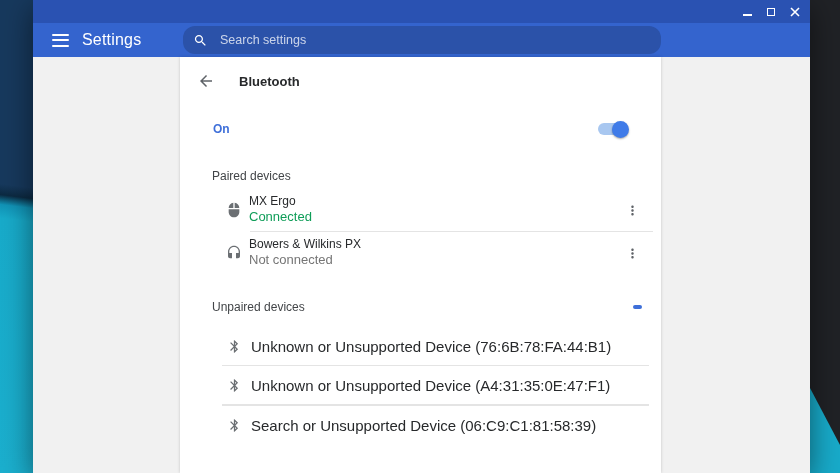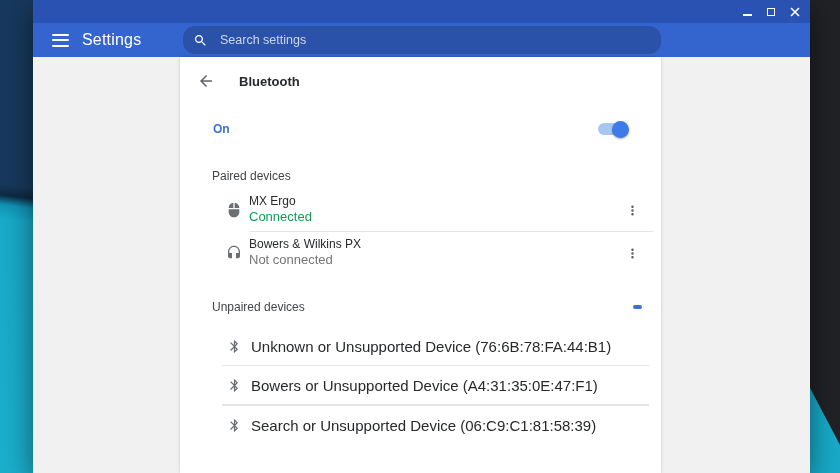--- a/index.html
+++ b/index.html
@@ -223,21 +223,21 @@
           <span class="u-name">Unknown or Unsupported Device (76:6B:78:FA:44:B1)</span>
         </div>
         <div class="divider div-unpaired"></div>
 
         <div class="u-row">
           <span class="dev-icon">
               <svg width="15" height="15" viewBox="0 0 24 24" fill="#6B6F73">
                 <path d="M17.71 7.71L12 2h-1v7.59L6.41 5 5 6.41 10.59 12 5 17.59 6.41 19 11 14.41V22h1l5.71-5.71-4.3-4.29 4.3-4.29zM13 5.83l1.88 1.88L13 9.59V5.83zm1.88 10.46L13 18.17v-3.76l1.88 1.88z"></path>
               </svg>
             </span>
-          <span class="u-name">Bowers or Unsupported Device (A4:31:35:0E:47:F1)</span>
+          <span class="u-name">Unknown or Unsupported Device (A4:31:35:0E:47:F1)</span>
         </div>
         <div class="divider div-unpaired"></div>
 
         <div class="divider div-unpaired"></div>
 
         <div class="u-row">
           <span class="dev-icon">
               <svg width="15" height="15" viewBox="0 0 24 24" fill="#6B6F73">
                 <path d="M17.71 7.71L12 2h-1v7.59L6.41 5 5 6.41 10.59 12 5 17.59 6.41 19 11 14.41V22h1l5.71-5.71-4.3-4.29 4.3-4.29zM13 5.83l1.88 1.88L13 9.59V5.83zm1.88 10.46L13 18.17v-3.76l1.88 1.88z"></path>
               </svg>

